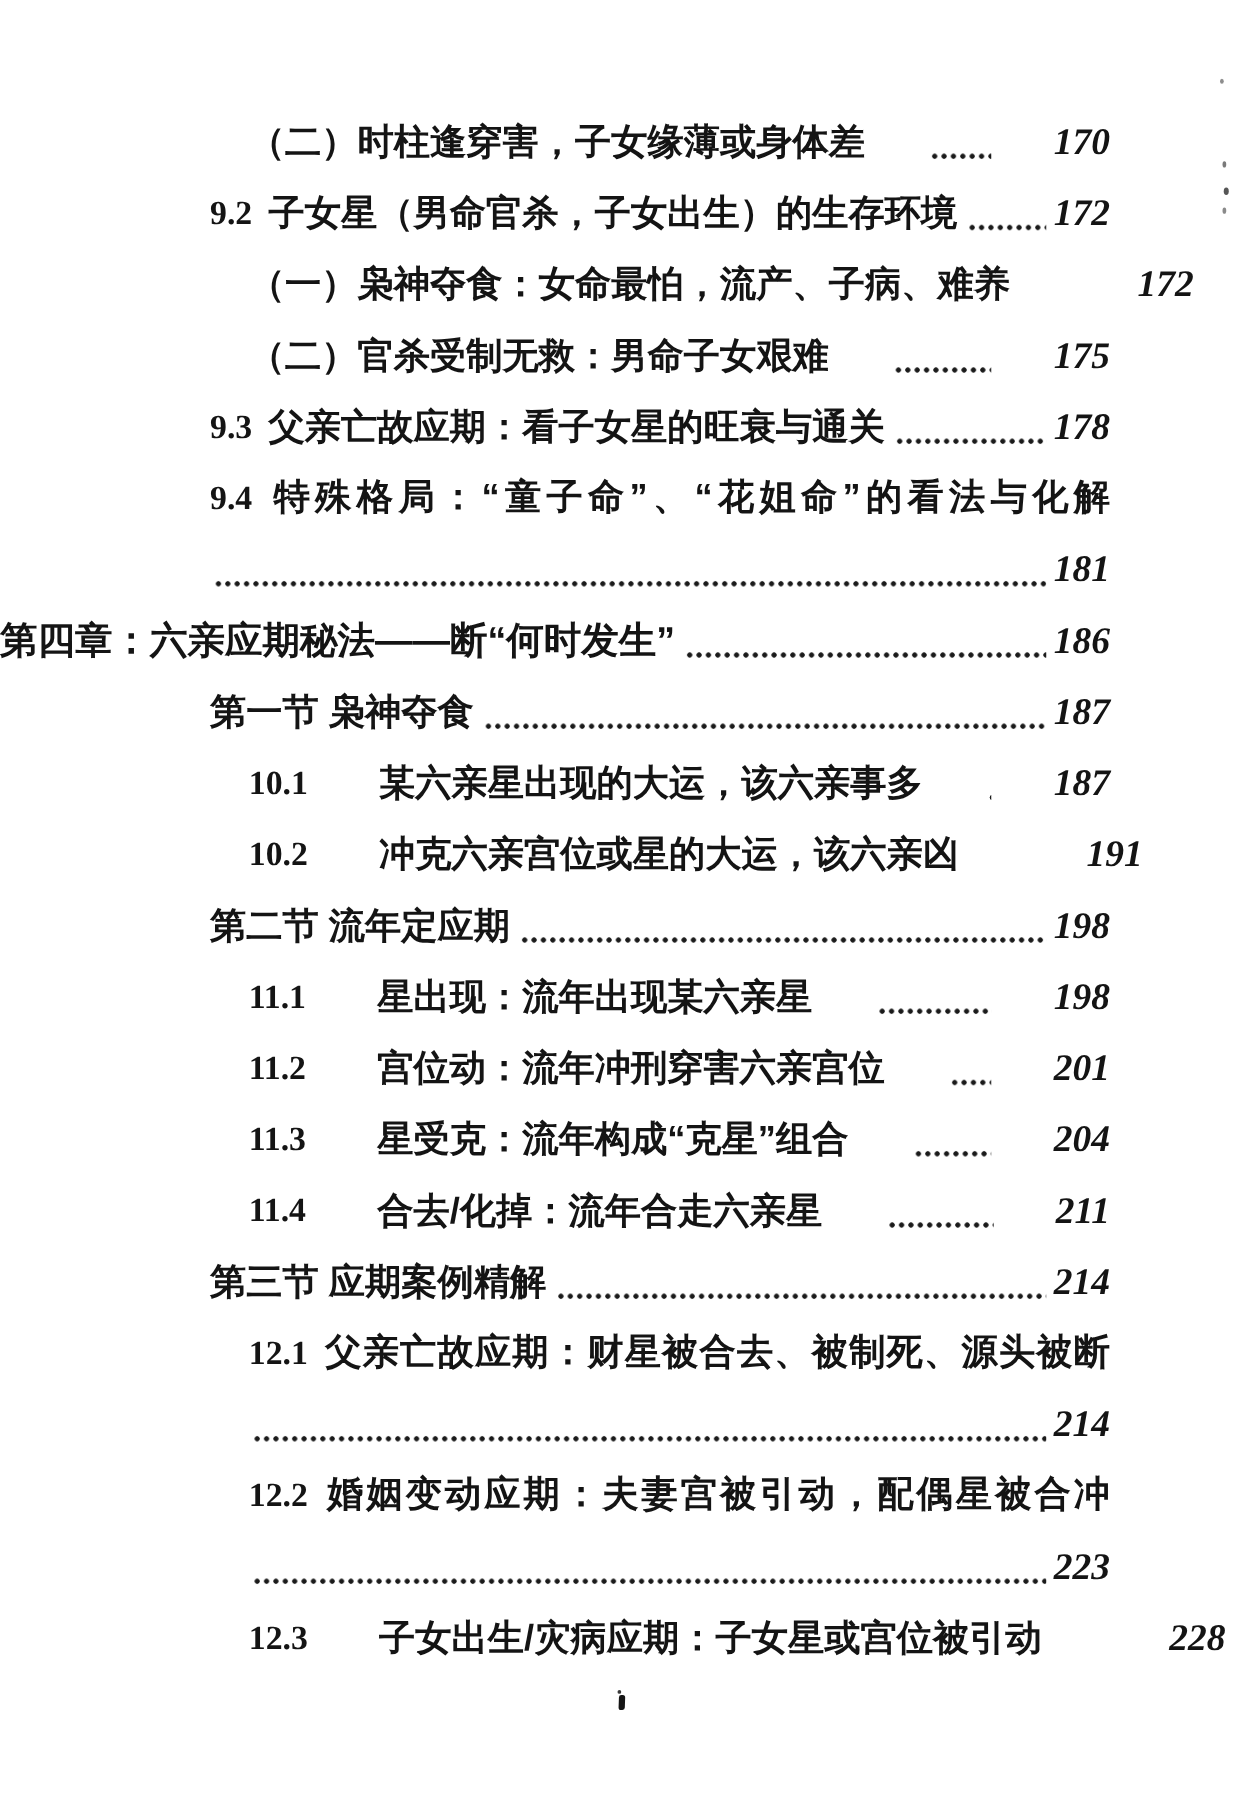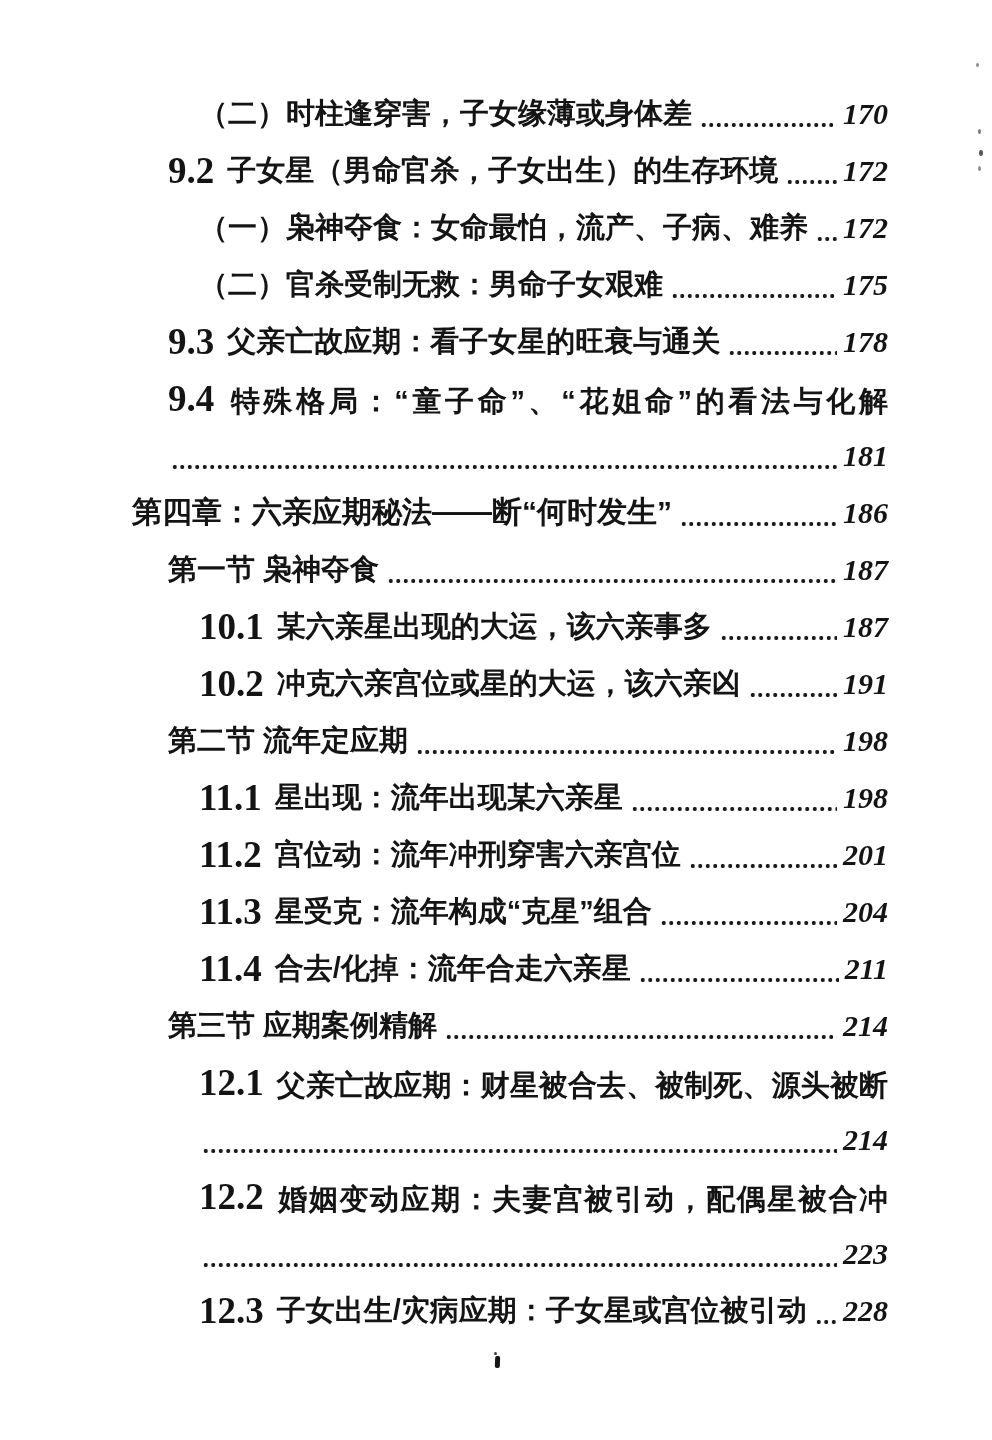--- a/index.html
+++ b/index.html
@@ -16,40 +16,40 @@
     display:flex;align-items:center;
     height:57px;
     box-sizing:border-box;
     padding-right:104px;
     font-size:29px;font-weight:700;
     white-space:nowrap;
   }
   .row .t{flex:0 0 auto;}
   .num{
     font-family:"Liberation Serif",serif;
-    font-size:37px;font-weight:700;
+    font-size:27px;font-weight:700;
     margin-right:13px;
   }
   .num:empty{margin-right:0;}
   .leader{
     flex:1 1 0;min-width:0;height:6px;
     align-self:flex-end;
     margin:0 6px 14px 8px;
     background-image:radial-gradient(circle,#1a1a1a 1.8px,rgba(0,0,0,0) 2.3px);
     background-size:7.5px 6px;
     background-repeat:repeat-x;
     background-position:left center;
   }
   .pg{
     font-family:"Liberation Serif",serif;
     font-size:30px;font-weight:700;font-style:italic;
   }
-  .ind-chapter{padding-left:132px;font-size:30px;}
+  .ind-chapter{font-size:30px;}
   .ind-section{padding-left:168px;}
-  .ind-item{padding-left:199px;}
+  .ind-item{padding-left:199px;gap:44px;}
   .ind-dots1{padding-left:163px;align-items:center;}
   .ind-dots2{padding-left:194px;}
   .just{
     display:block;
     text-align:justify;
     text-align-last:justify;
     text-justify:inter-character;
     line-height:57px;
     white-space:normal;
   }

